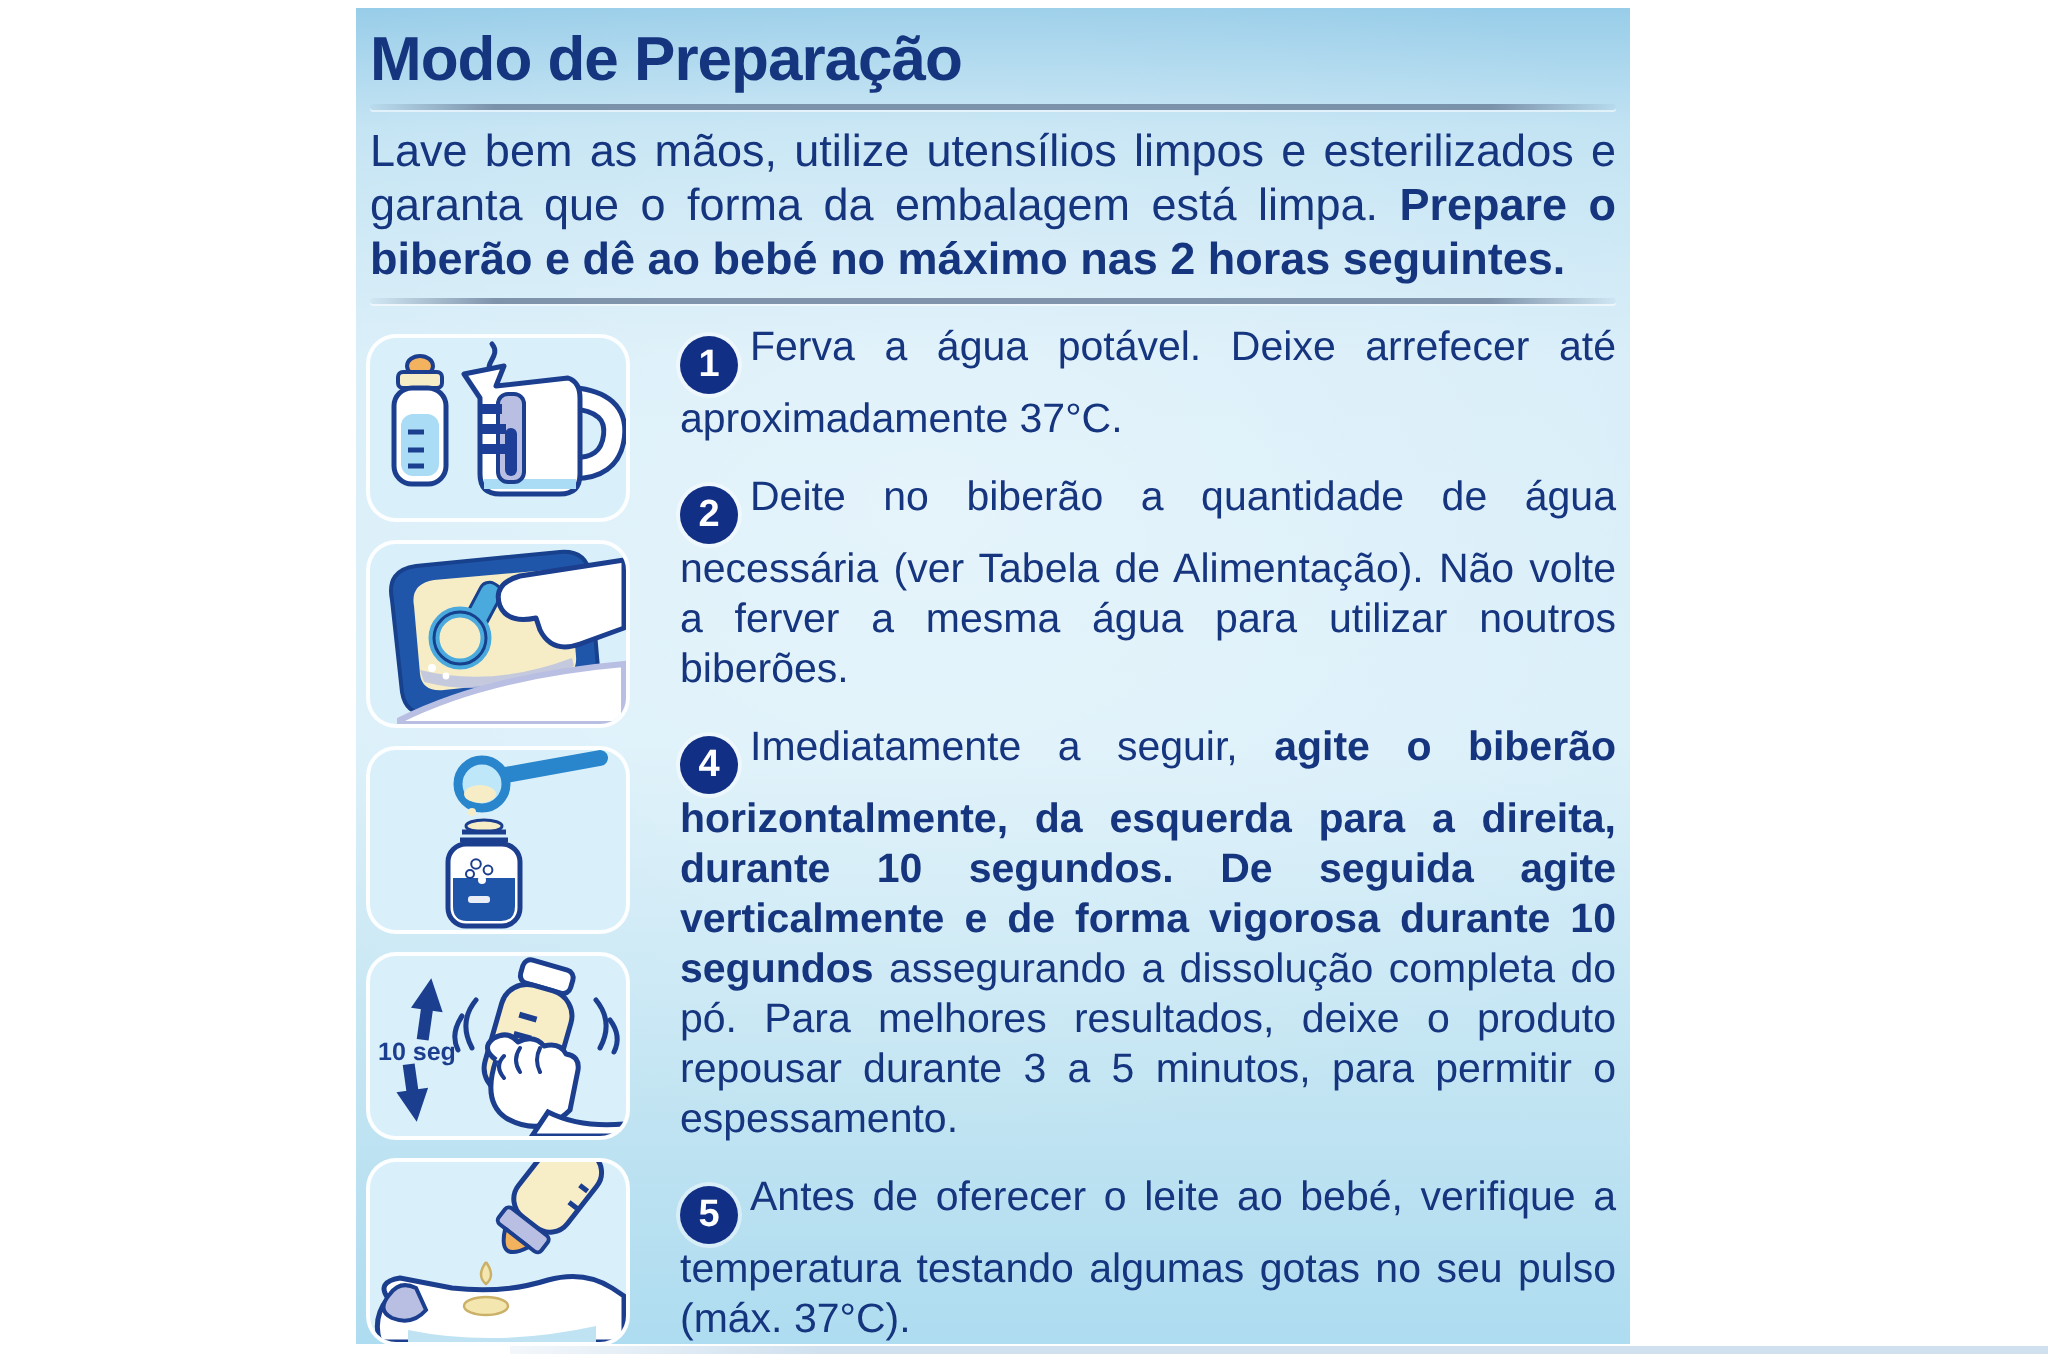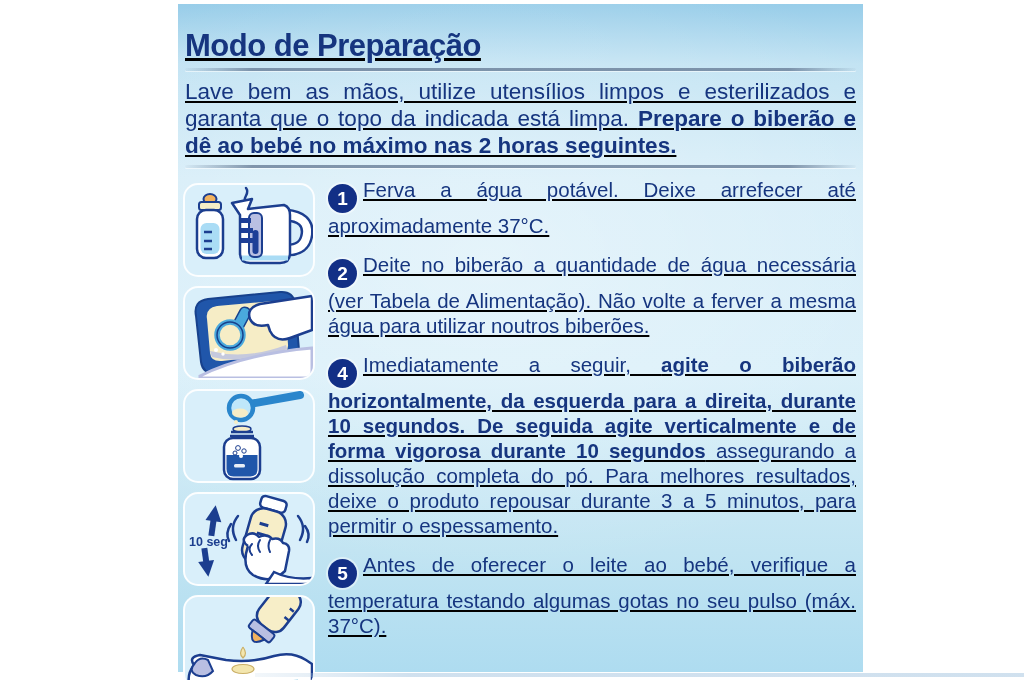--- a/index.html
+++ b/index.html
@@ -1,23 +1,23 @@
 <!DOCTYPE html>
 <html><head>
 <meta charset="utf-8">
 <style>
   html,body{margin:0;padding:0;}
   body{width:1024px;height:680px;background:#ffffff;font-family:"Liberation Sans",sans-serif;overflow:hidden;}
   .page{position:relative;width:1024px;height:680px;background:#ffffff;}
   .panel{
-    position:absolute;left:178px;top:4px;width:685px;height:668px;
+    position:absolute;left:178px;top:4px;width:637px;height:668px;
     background:
       radial-gradient(120% 80% at 45% 38%, rgba(255,255,255,0.35), rgba(255,255,255,0) 60%),
       linear-gradient(180deg,#98cde9 0%,#c2e3f3 9%,#d6edf8 26%,#d9eff9 55%,#c1e4f2 82%,#aedcf0 100%);
-    box-sizing:border-box;padding:16px 5px;text-decoration:underline;
+    box-sizing:border-box;padding:0 5px;
   }
   .title{
     margin:0;padding:8px 0 3px 2px;
     font-size:31px;font-weight:700;letter-spacing:-0.5px;color:#16357f;
   }
   .rule{
     height:3px;margin:1px 2px;border-radius:2px;
     background:linear-gradient(90deg,rgba(120,140,165,0.05),rgba(105,126,152,0.8) 10%,rgba(105,126,152,0.8) 90%,rgba(120,140,165,0.05));
     box-shadow:0 1px 0 rgba(255,255,255,0.55);
   }
@@ -29,21 +29,21 @@
   .content{display:flex;margin-top:6px;}
   .illos{flex:0 0 132px;display:flex;flex-direction:column;gap:9px;padding-top:9px;}
   .illo{
     height:94px;box-sizing:border-box;border-radius:15px;
     background:#d9effa;border:2px solid rgba(255,255,255,0.9);
     overflow:hidden;
   }
   .illo svg{width:100%;height:100%;display:block;}
   .steps{flex:1;padding:3px 2px 0 9px;}
   .step{
-    margin:0 0 14px 4px;
+    margin:0 0 14px 16px;
     font-size:20.5px;line-height:25px;color:#16357f;text-align:justify;
   }
   .step b{font-weight:700;}
   .badge{
     display:inline-flex;justify-content:center;align-items:center;
     width:29px;height:29px;border-radius:50%;
     background:#122f86;color:#ffffff;font-weight:700;font-size:19px;
     vertical-align:-8px;margin-right:6px;
     box-shadow:0 0 0 2px rgba(255,255,255,0.45);
   }
@@ -54,21 +54,21 @@
 </style>
 </head>
 <body>
 
 <div class="page">
   <div class="panel">
 
     <h1 class="title">Modo de Preparação</h1>
     <div class="rule"></div>
 
-    <p class="intro"><span>Lave bem as mãos, utilize utensílios limpos e esterilizados e garanta que o topo da indicada está limpa. </span><b>Prepare o biberão e dê ao bebé no máximo nas 2 horas seguintes.</b></p>
+    <p class="intro"><span>Lave bem as mãos, utilize utensílios limpos e esterilizados e garanta que o forma da embalagem está limpa. </span><b>Prepare o biberão e dê ao bebé no máximo nas 2 horas seguintes.</b></p>
     <div class="rule"></div>
 
     <div class="content">
 
       <div class="illos">
 
         <div class="illo">
           <svg viewBox="0 0 126 90">
             <path d="M60,17 c-5,-4 5,-8 0,-14" stroke="#1c3e8f" stroke-width="2.5" fill="none" stroke-linecap="round"></path>
             <ellipse cx="24" cy="14" rx="6.5" ry="5" fill="#f2b25e" stroke="#1c3e8f" stroke-width="2"></ellipse>

